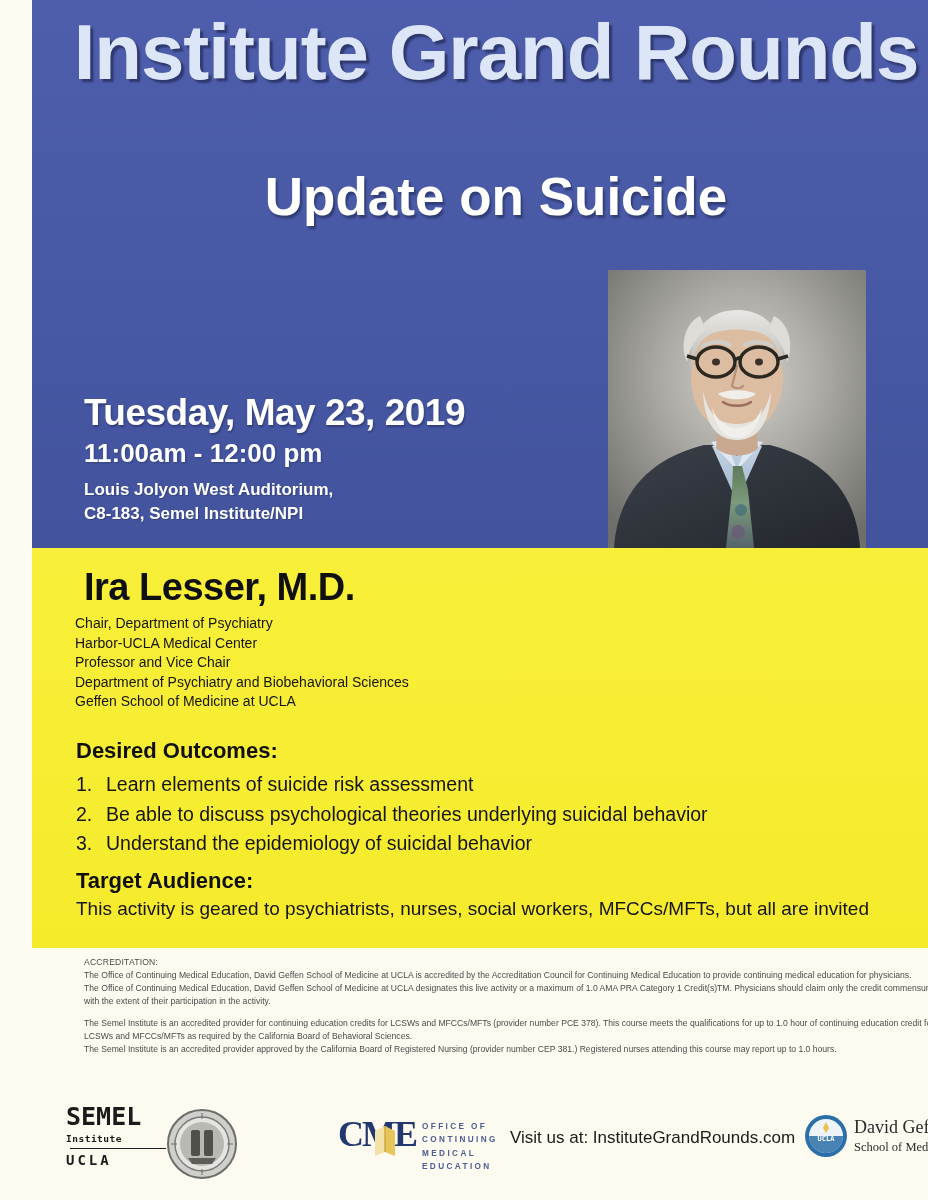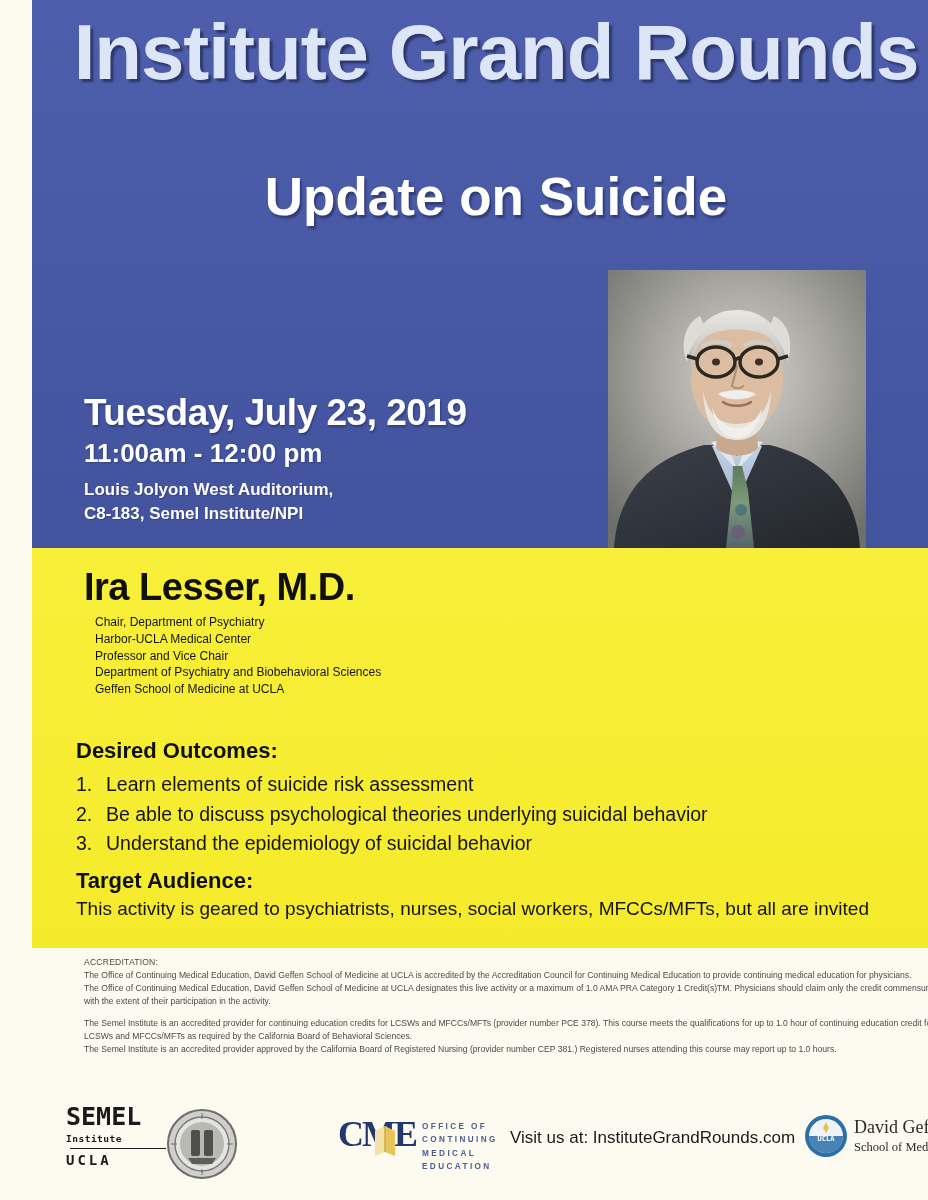--- a/index.html
+++ b/index.html
@@ -57,22 +57,22 @@
   .yellow{
     position:absolute;left:0;top:548px;width:928px;height:400px;
     background:#f7ed33;
     background-image:linear-gradient(180deg,#f8ef3a 0%,#f6ec2e 80%,#f5ea2a 100%);
   }
   .speaker-name{
     position:absolute;left:52px;top:18px;
     font-size:38px;font-weight:bold;color:#101010;letter-spacing:-.5px;
   }
   .speaker-affil{
-    position:absolute;left:63px;top:66px;
-    font-size:12px;color:#151515;line-height:1.40;
+    position:absolute;left:43px;top:66px;
+    font-size:14px;color:#151515;line-height:1.40;
   }
   .outcomes-head{
     position:absolute;left:44px;top:190px;
     font-size:22px;font-weight:bold;color:#101010;
   }
   .outcomes-list{
     position:absolute;left:44px;top:222px;
     font-size:19.5px;color:#151515;line-height:1.52;
     margin:0;padding:0;list-style:none;
   }
@@ -147,21 +147,21 @@
 </head>
 <body>
 
 <div class="poster">
 
   <div class="hero">
     <div class="title-main">Institute Grand Rounds</div>
     <div class="title-sub">Update on Suicide</div>
 
     <div class="datewrap">
-      <div class="date-line">Tuesday, July 23, 2019</div>
+      <div class="date-line">Tuesday, May 23, 2019</div>
       <div class="time-line">11:00am - 12:00 pm</div>
       <div class="loc-line">
         <div>Louis Jolyon West Auditorium,</div>
         <div>C8-183, Semel Institute/NPI</div>
       </div>
     </div>
 
     <div class="portrait">
       <svg width="258" height="278" viewBox="0 0 258 278" xmlns="http://www.w3.org/2000/svg">
         <defs>

